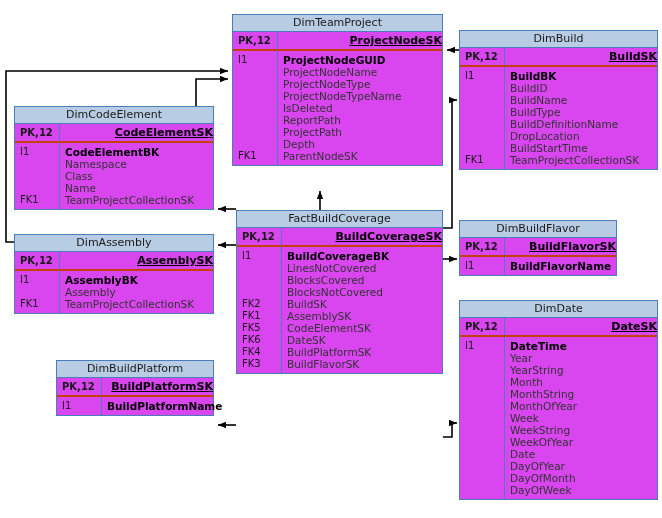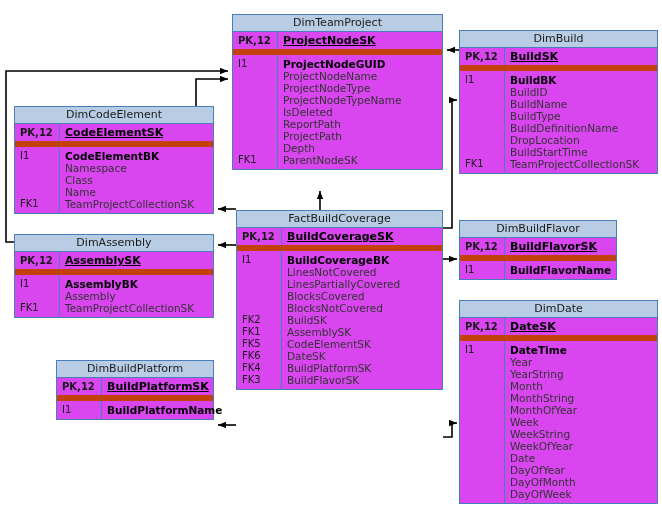--- a/index.html
+++ b/index.html
@@ -6,34 +6,34 @@
   body{width:662px;height:518px;position:relative;overflow:hidden;
        font-family:"DejaVu Sans","Liberation Sans",sans-serif;}
   #canvas{position:absolute;left:0;top:0;width:662px;height:518px;}
   svg.lines{position:absolute;left:0;top:0;width:662px;height:518px;pointer-events:none;}
 
   .tbl{position:absolute;border:1px solid #4a7ebb;box-sizing:border-box;
        background:#d946ef;}
   .hdr{background:#b8cce4;border-bottom:1px solid #4a7ebb;
        text-align:center;font-size:11px;color:#1a1a1a;line-height:15px;height:16px;
        white-space:nowrap;overflow:hidden;}
-  .sect{border-bottom:6px solid #c2410c;}
+  .sect{border-bottom:2px solid #c2410c;}
   .sect.last{border-bottom:none;}
   .row{display:flex;align-items:flex-start;height:12px;line-height:12px;}
   .key{width:44px;flex:0 0 44px;padding-left:5px;font-size:10px;color:#1a1a1a;
        box-sizing:border-box;white-space:nowrap;overflow:hidden;}
   .fld{padding-left:6px;font-size:10.5px;color:#333;white-space:nowrap;
        border-left:1px solid #4a7ebb;flex:1 1 auto;box-sizing:border-box;
        margin-left:0;height:12px;}
   .sect{position:relative;}
   .divider{position:absolute;left:44px;top:0;bottom:0;width:1px;background:#4a7ebb;}
   .row .fld{border-left:none;}
   .pkrow{height:17px;line-height:17px;}
   .pkrow .key{font-weight:bold;font-size:10px;}
-  .pkrow .fld{font-weight:bold;text-decoration:underline;color:#000;font-size:11px;}
+  .pkrow .fld{font-weight:bold;text-decoration:underline;color:#000;font-size:11px;text-align:right;}
   .bk{font-weight:bold;color:#000;}
   .body-pad{padding:3px 0 3px 0;}
 </style>
 </head>
 <body>
 
 <div id="canvas">
 
   <svg class="lines" viewBox="0 0 662 518" xmlns="http://www.w3.org/2000/svg">
     <defs>
@@ -231,24 +231,20 @@
         <div class="row">
           <div class="key">I1</div>
           <div class="fld bk">BuildCoverageBK</div>
         </div>
         <div class="row">
           <div class="key"></div>
           <div class="fld">LinesNotCovered</div>
         </div>
         <div class="row">
           <div class="key"></div>
-          <div class="fld">LinesPartiallyCovered</div>
-        </div>
-        <div class="row">
-          <div class="key"></div>
           <div class="fld">BlocksCovered</div>
         </div>
         <div class="row">
           <div class="key"></div>
           <div class="fld">BlocksNotCovered</div>
         </div>
         <div class="row">
           <div class="key">FK2</div>
           <div class="fld">BuildSK</div>
         </div>

